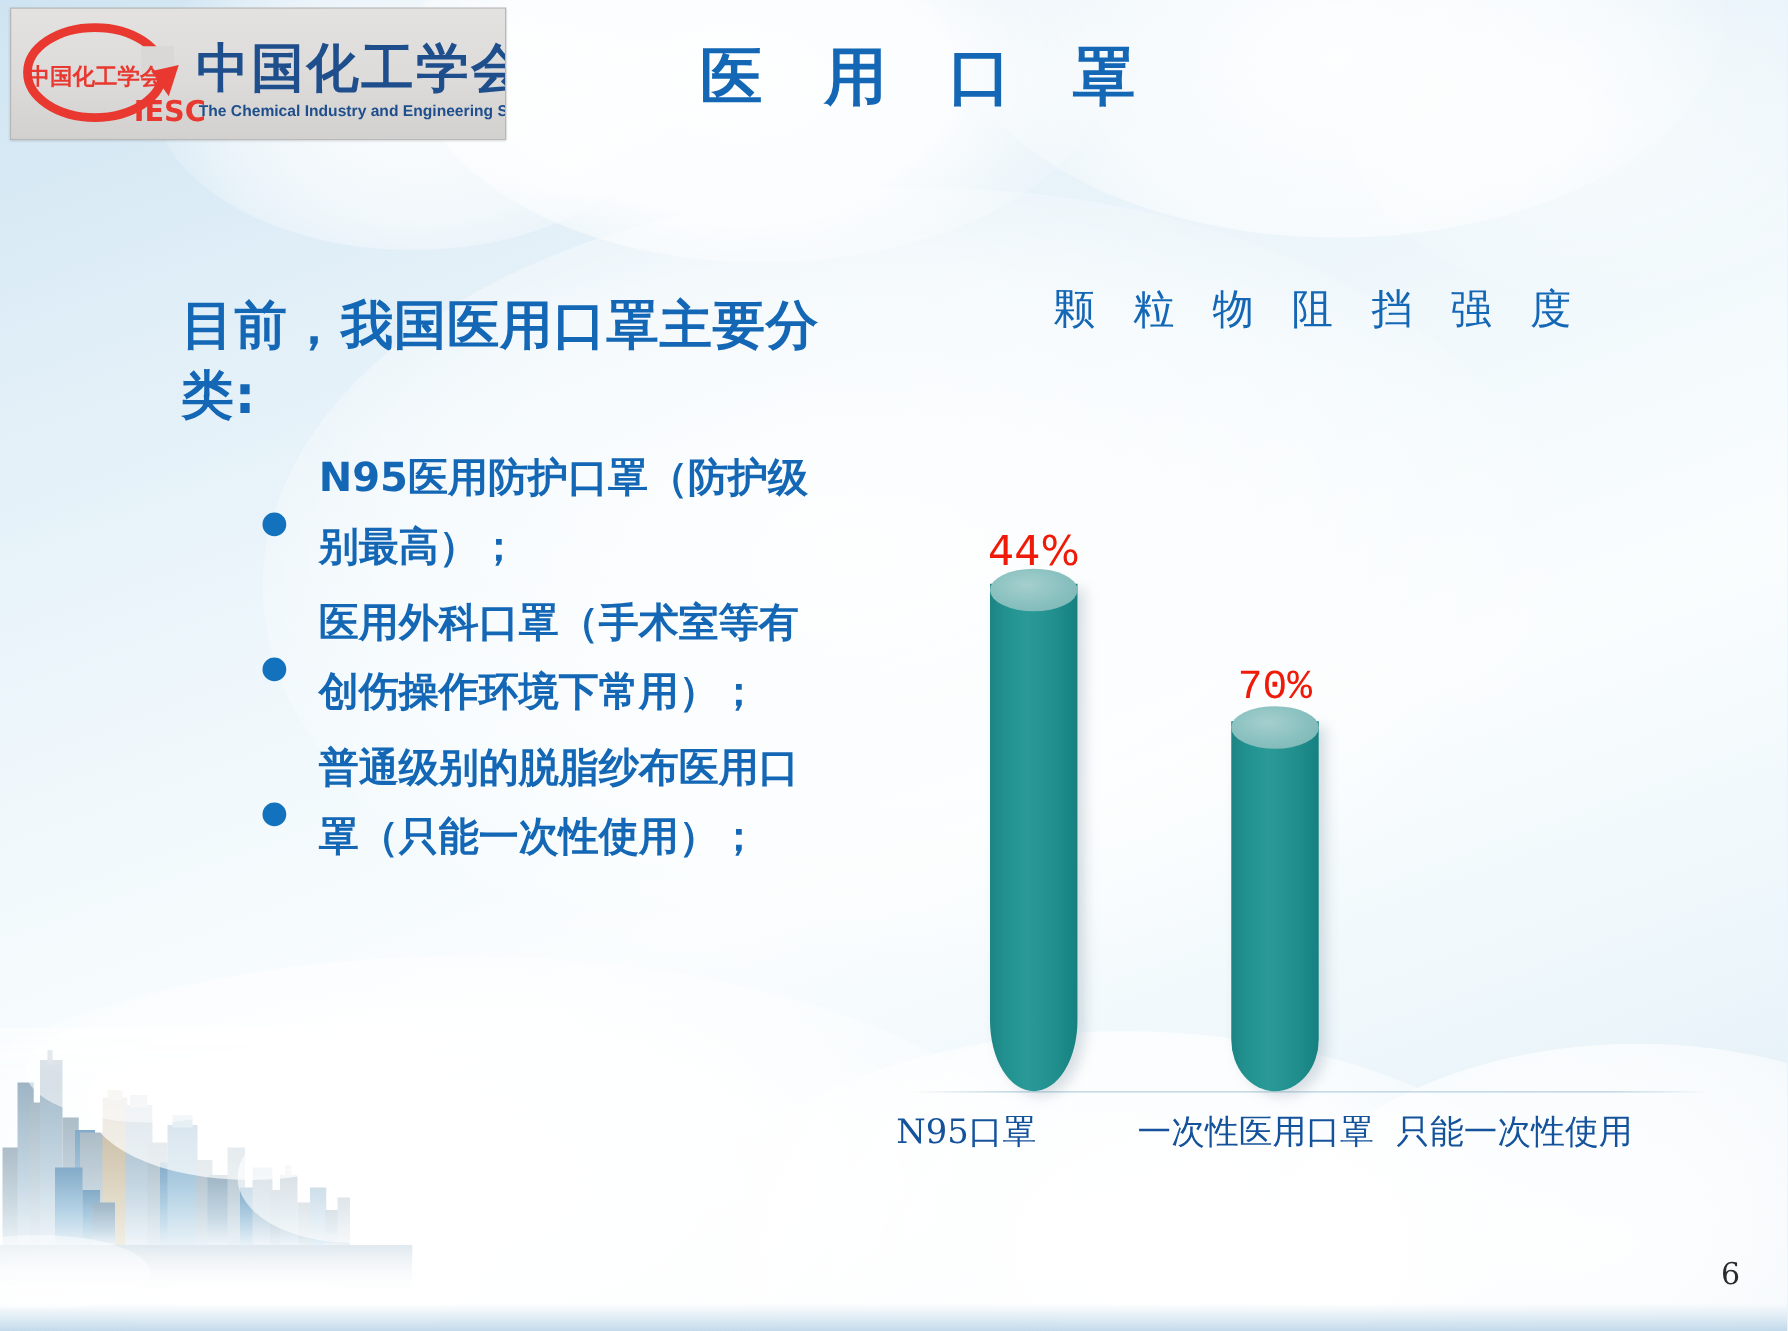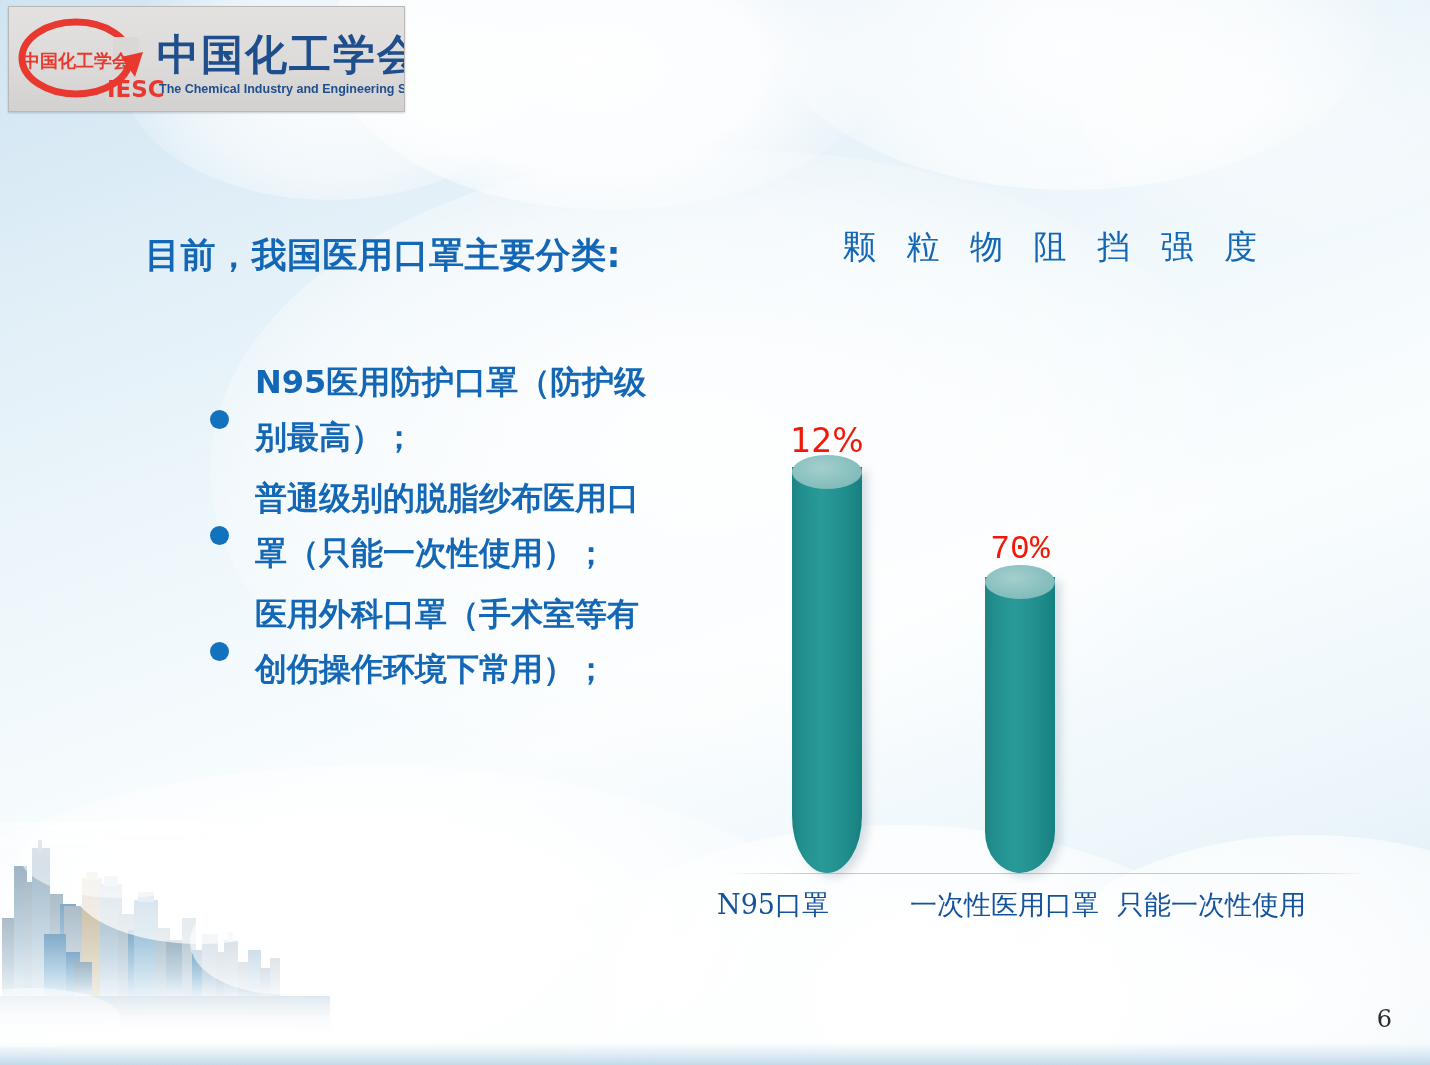--- a/index.html
+++ b/index.html
@@ -60,21 +60,21 @@
   #slide-title{
     position:absolute;left:560px;top:28px;width:520px;
     font-family:"DejaVu Sans","Liberation Sans",sans-serif;
     font-size:50px;font-weight:bold;color:#1367b5;letter-spacing:16px;
     white-space:nowrap;
   }
 
   
   #lead{
     position:absolute;left:145px;top:232px;width:530px;
-    font-size:35px;font-weight:bold;color:#1367b5;letter-spacing:.5px;
+    font-size:42px;font-weight:bold;color:#1367b5;letter-spacing:.5px;
     font-family:"DejaVu Sans","Liberation Sans",sans-serif;
   }
   #bullets{position:absolute;left:210px;top:355px;width:460px;}
   .bullet{display:flex;align-items:center;margin-bottom:6px;}
   .dot{
     width:19px;height:19px;border-radius:50%;background:#1272bd;
     margin-top:19px;margin-right:26px;flex:0 0 auto;
   }
   .btxt{
     font-family:"DejaVu Sans","Liberation Sans",sans-serif;
@@ -228,45 +228,46 @@
       <text x="67" y="60" font-family="'DejaVu Sans','Liberation Sans',sans-serif" font-size="18" font-weight="bold" fill="#e8382f" text-anchor="middle">中国化工学会</text>
 
       <text x="98" y="90" font-family="'DejaVu Sans','Liberation Sans',sans-serif" font-size="23" font-weight="bold" fill="#e8382f">IESC</text>
 
       <text x="148" y="62" font-family="'DejaVu Sans','Liberation Sans',sans-serif" font-size="42" font-weight="bold" fill="#1f4e8c" letter-spacing="2">中国化工学会</text>
 
       <text x="150" y="86" font-family="'Liberation Sans','DejaVu Sans',sans-serif" font-size="12.5" font-weight="bold" fill="#1f4e8c">The Chemical Industry and Engineering Society of China</text>
     </svg>
   </div>
 
+  <div id="slide-title">医 用 口 罩</div>
 
   <div id="lead">目前，我国医用口罩主要分类:</div>
 
   <div id="bullets">
     <div class="bullet">
       <span class="dot"></span>
       <span class="btxt">N95医用防护口罩（防护级别最高）；</span>
     </div>
     <div class="bullet">
       <span class="dot"></span>
-      <span class="btxt">普通级别的脱脂纱布医用口罩（只能一次性使用）；</span>
+      <span class="btxt">医用外科口罩（手术室等有创伤操作环境下常用）；</span>
     </div>
     <div class="bullet">
       <span class="dot"></span>
-      <span class="btxt">医用外科口罩（手术室等有创伤操作环境下常用）；</span>
+      <span class="btxt">普通级别的脱脂纱布医用口罩（只能一次性使用）；</span>
     </div>
   </div>
 
   <div id="chart">
     <div id="chart-title">颗 粒 物 阻 挡 强 度</div>
     <div id="plot">
       <div class="baseline"></div>
 
       <div class="bar" id="bar0" style="width: 70px; left: 92px; top: 160px; height: 418px; bottom: auto;">
-        <div class="vlabel" style="top: -34px;">12%</div>
+        <div class="vlabel" style="top: -34px;">44%</div>
         <div class="cyl">
           <div class="body"></div>
             <div class="cap"></div>
         </div>
       </div>
       <div class="bar" id="bar1" style="width: 70px; left: 285px; top: 270px; height: 308px; bottom: auto;">
         <div class="vlabel" style="top: -34px; font-family: Liberation Mono, monospace;">70%</div>
         <div class="cyl">
           <div class="body"></div>
             <div class="cap"></div>

